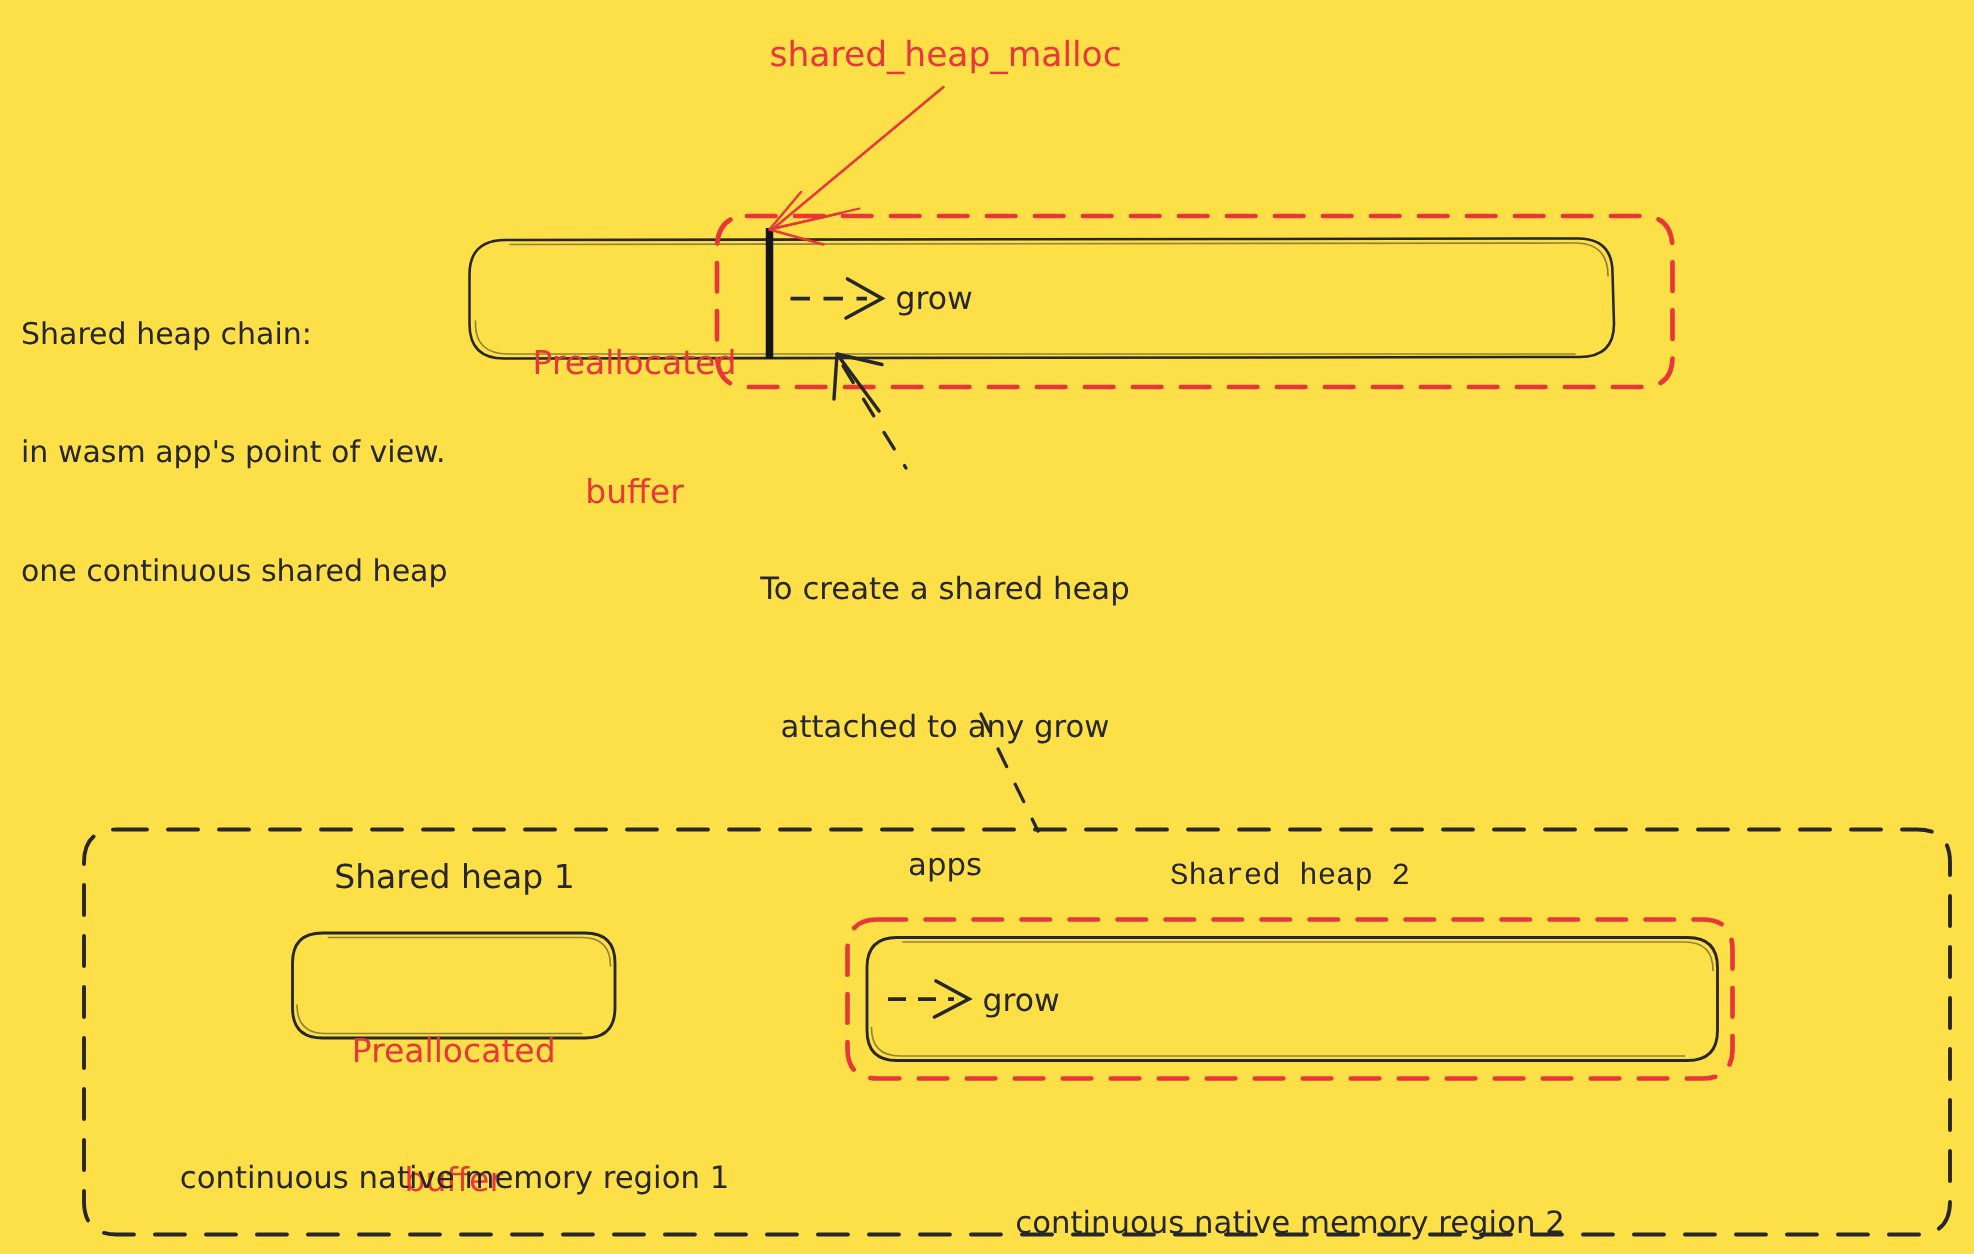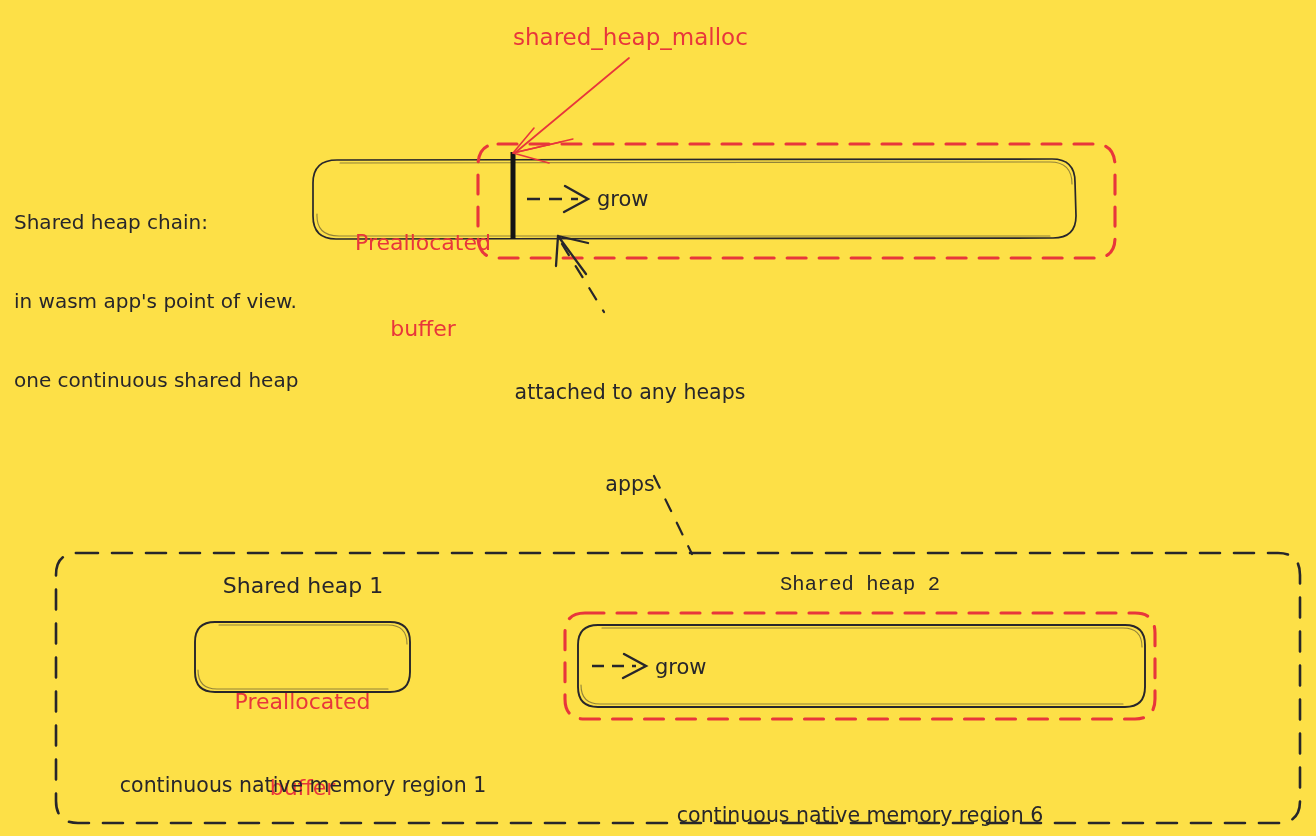--- a/index.html
+++ b/index.html
@@ -112,38 +112,39 @@
   </div>
 
   <div class="lbl red-txt center" style="left:333px; top:172px; width:180px; font-size:22px; line-height:1.3;">
     <div>Preallocated</div>
     <div>buffer</div>
   </div>
 
   <div class="lbl left" style="left:597px; top:186px; font-size:21px;">grow</div>
 
   <div class="lbl center" style="left:480px; top:315px; width:300px; font-size:20.5px; line-height:1.5;">
-    <div>attached to any heaps</div>
+    <div>To create a shared heap</div>
+    <div>attached to any grow</div>
     <div>apps</div>
   </div>
 
   <div class="lbl center" style="left:183px; top:571px; width:240px; font-size:22px;">Shared heap 1</div>
 
   <div class="lbl red-txt center" style="left:195px; top:631px; width:215px; font-size:22px; line-height:1.3;">
     <div>Preallocated</div>
     <div>buffer</div>
   </div>
 
   <div class="lbl center" style="left:103px; top:712px; width:400px; font-size:20.5px; line-height:1.45;">
     <div>continuous native memory region 1</div>
     
   </div>
 
   <div class="lbl center" style="left:740px; top:571px; width:240px; font-size:20.5px;font-family:Liberation Mono, monospace;">Shared heap 2</div>
 
   <div class="lbl left" style="left:655px; top:654px; font-size:21px;">grow</div>
 
   <div class="lbl center" style="left:660px; top:742px; width:400px; font-size:20.5px; line-height:1.45;">
-    <div>continuous native memory region 6</div>
+    <div>continuous native memory region 2</div>
     
   </div>
 
 </div>
 
 </body></html>

